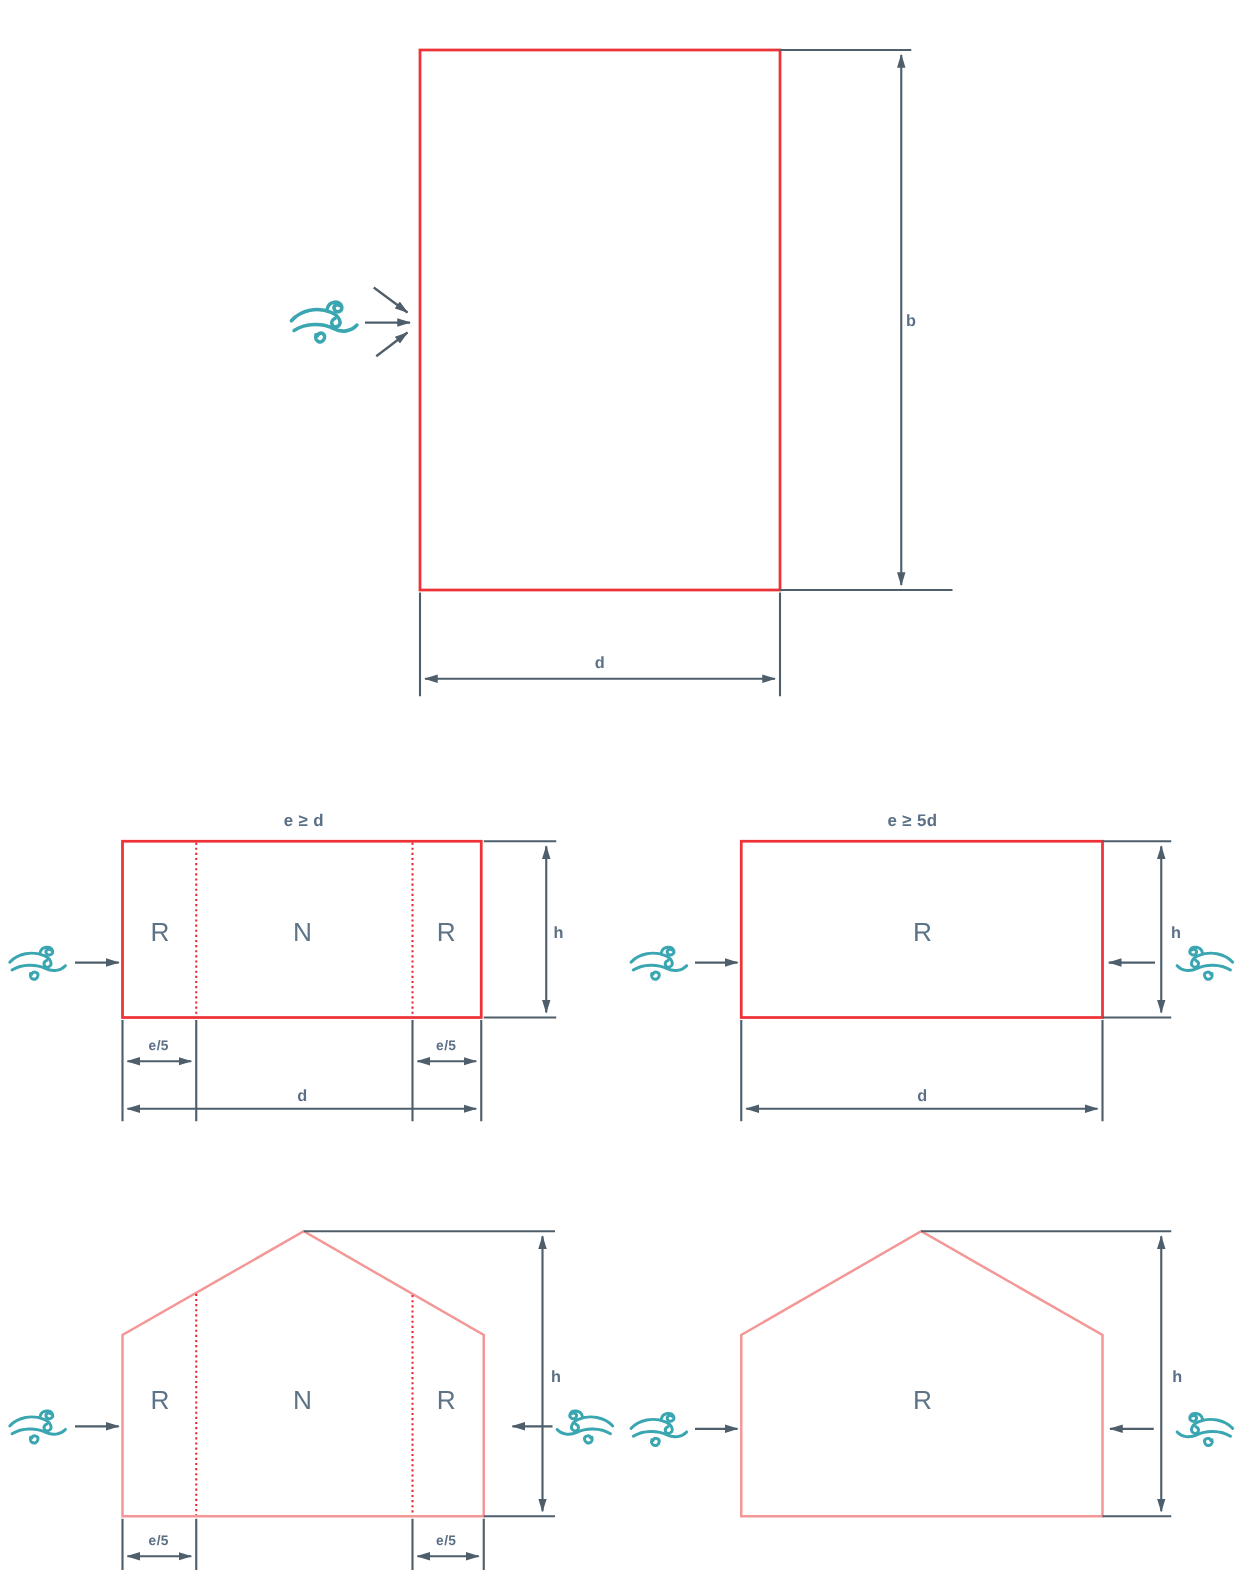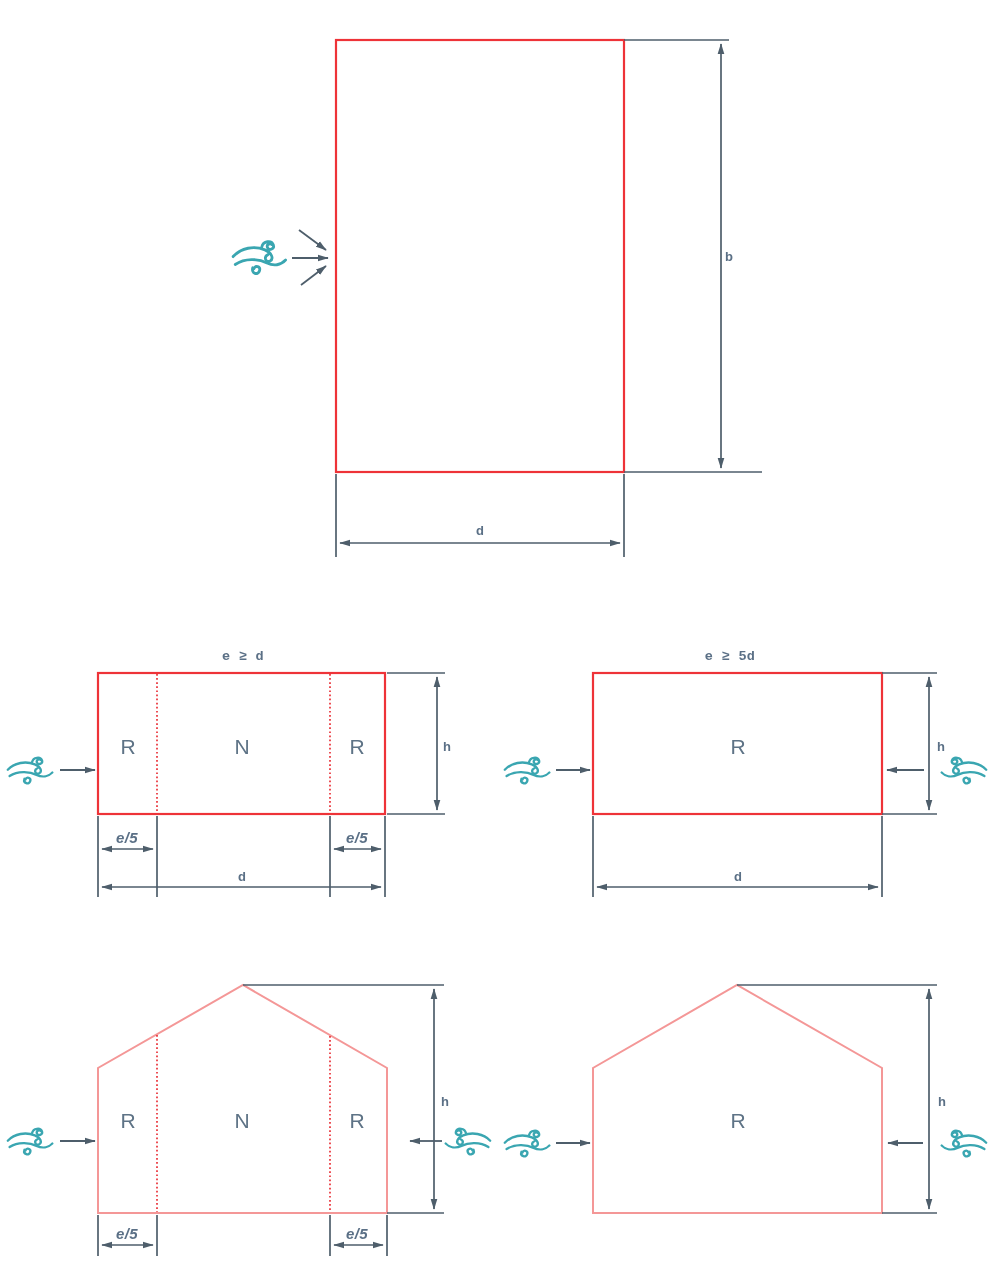--- a/index.html
+++ b/index.html
@@ -7,22 +7,22 @@
     position:relative;width:992px;height:1270px;background:#ffffff;
     font-family:"Liberation Sans",sans-serif;overflow:hidden;
   }
   #geom{position:absolute;left:0;top:0;}
   .t{
     position:absolute;transform:translate(-50%,-50%);
     color:#5b7086;font-weight:700;font-size:13px;white-space:nowrap;
     letter-spacing:.3px;
   }
   .t.zone{font-size:21px;font-weight:500;color:#5e7386;letter-spacing:0;}
-  .t.small{font-size:15px;font-style:italic;}
-  .t.title{font-size:13.5px;font-family:Liberation Mono, monospace;}
+  .t.small{font-size:11px;}
+  .t.title{font-size:13.5px;}
 </style>
 </head>
 <body>
 
 <div id="canvas">
 
   <svg id="geom" width="992" height="1270" viewBox="0 0 992 1270">
     <defs>
       <marker id="ah" viewBox="0 0 11 8" markerWidth="11" markerHeight="8" refX="10.2" refY="4" orient="auto-start-reverse" markerUnits="userSpaceOnUse">
         <path d="M0 0.6 L11 4 L0 7.4 Z" fill="#4e5e6b"></path>

